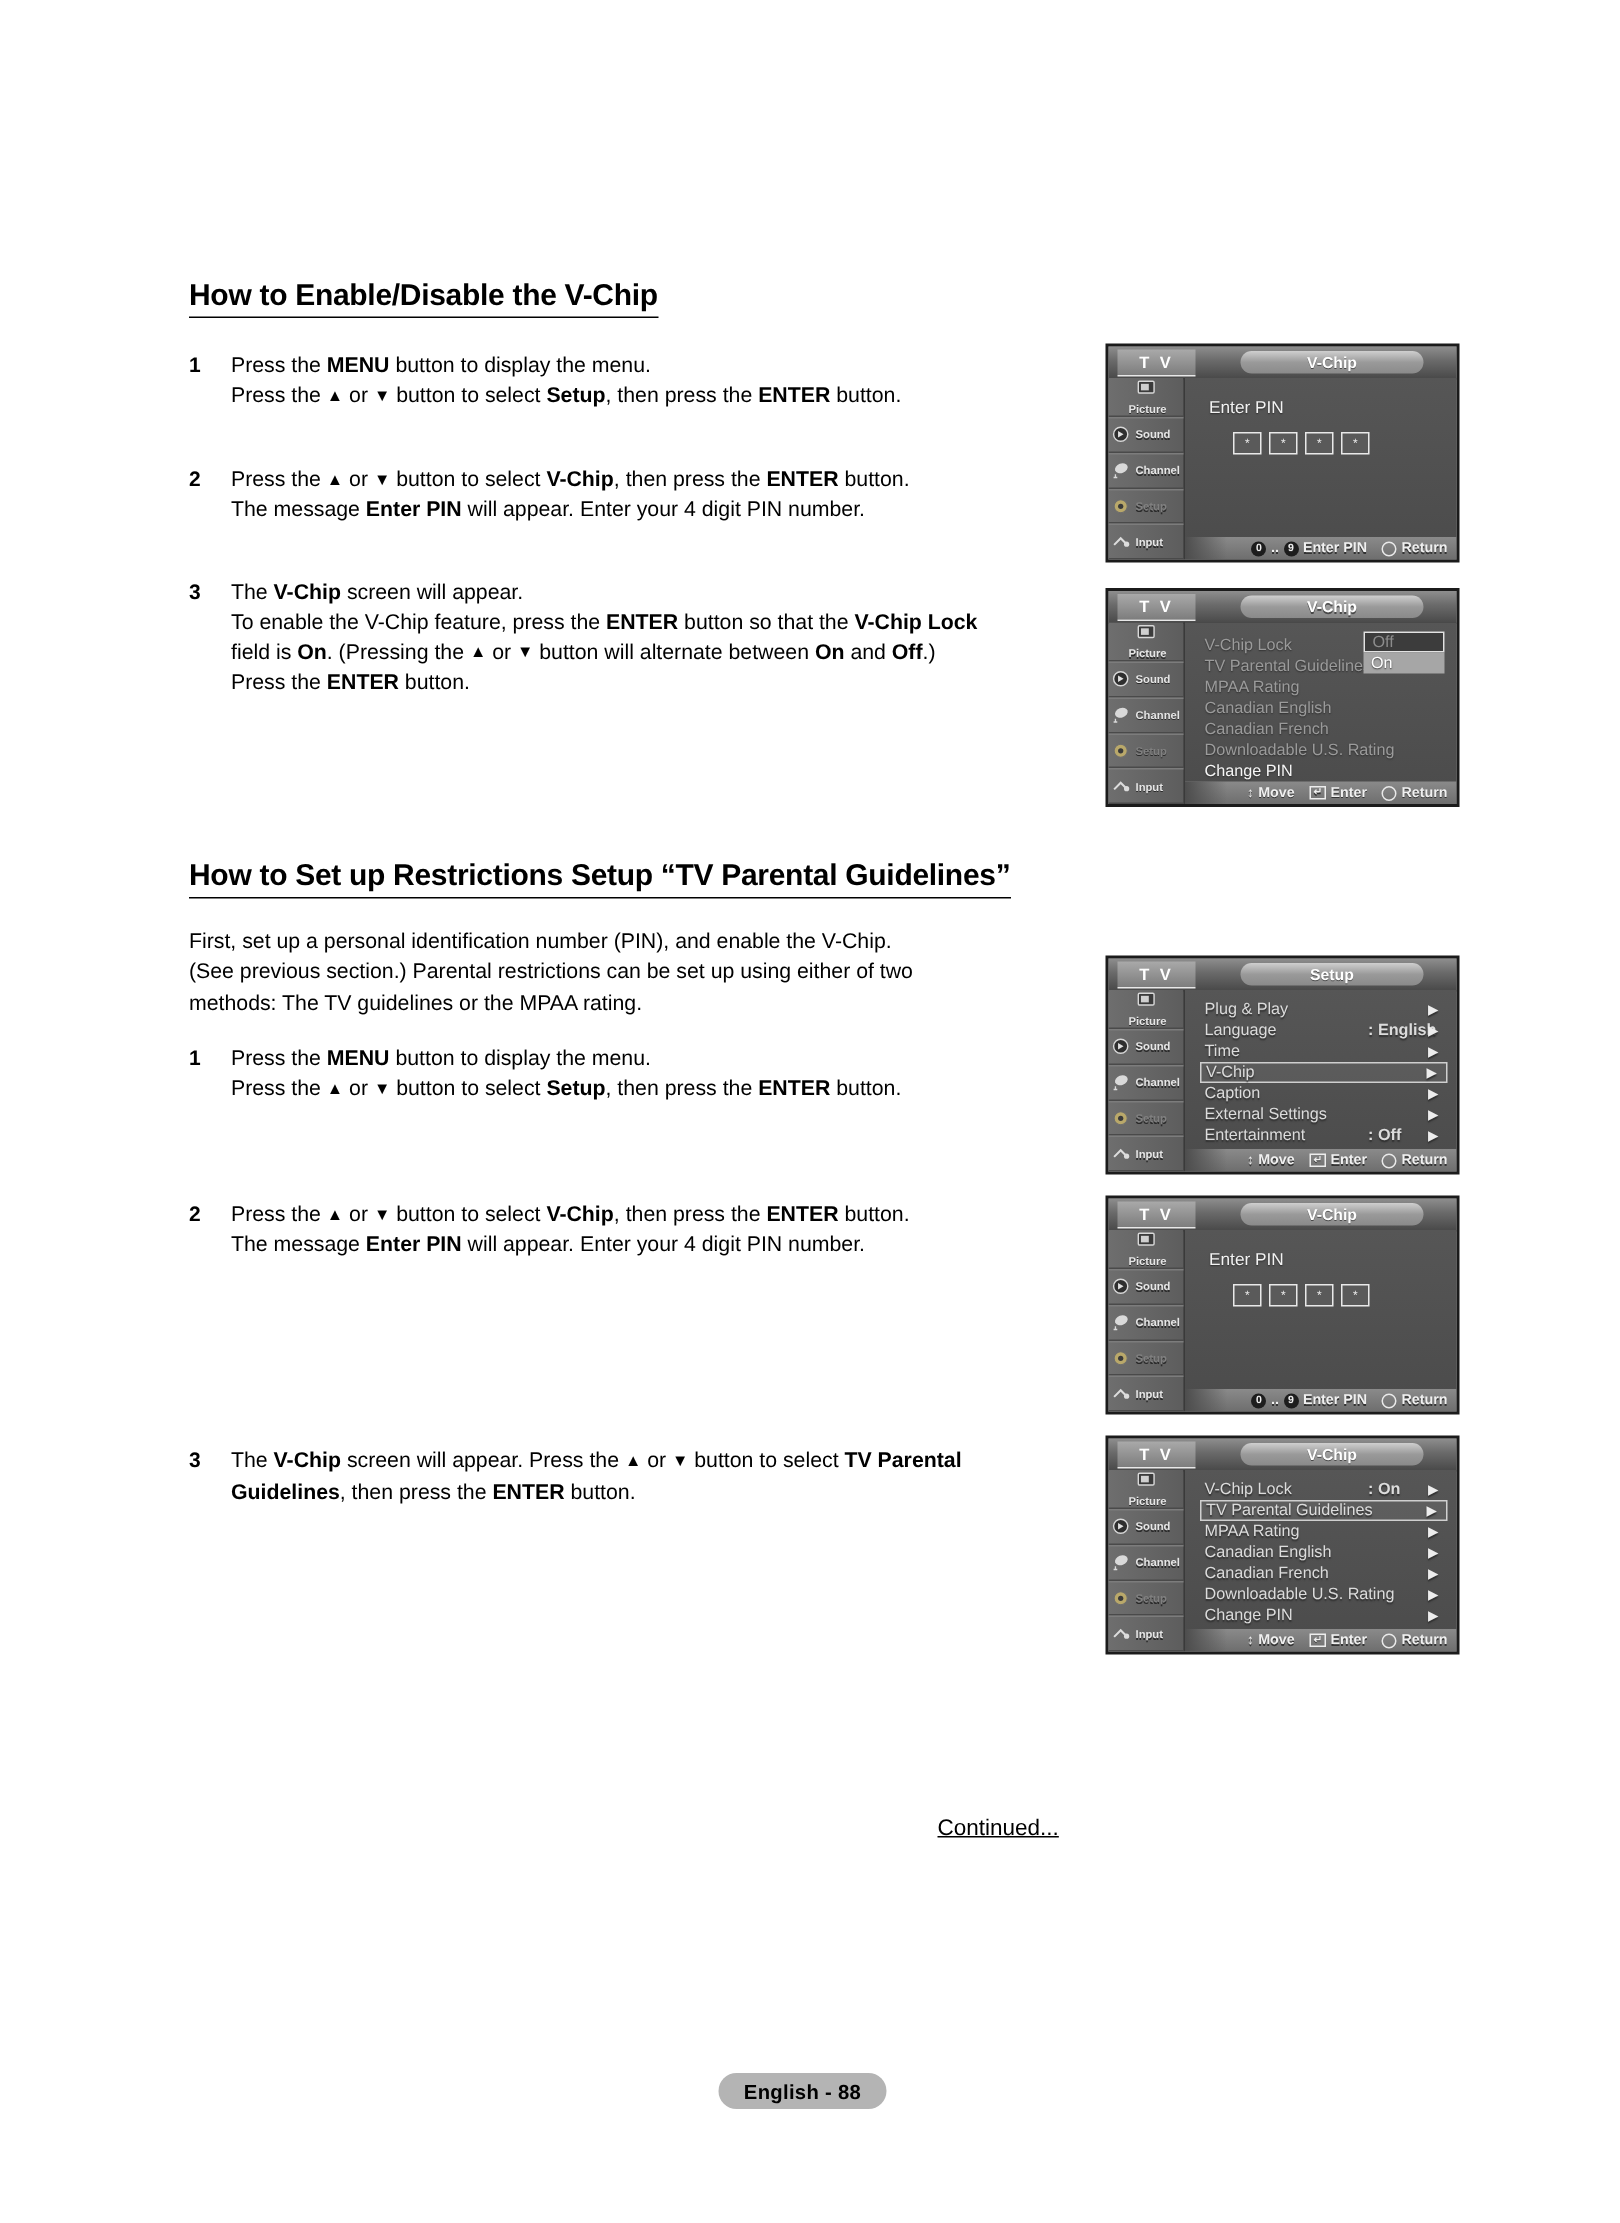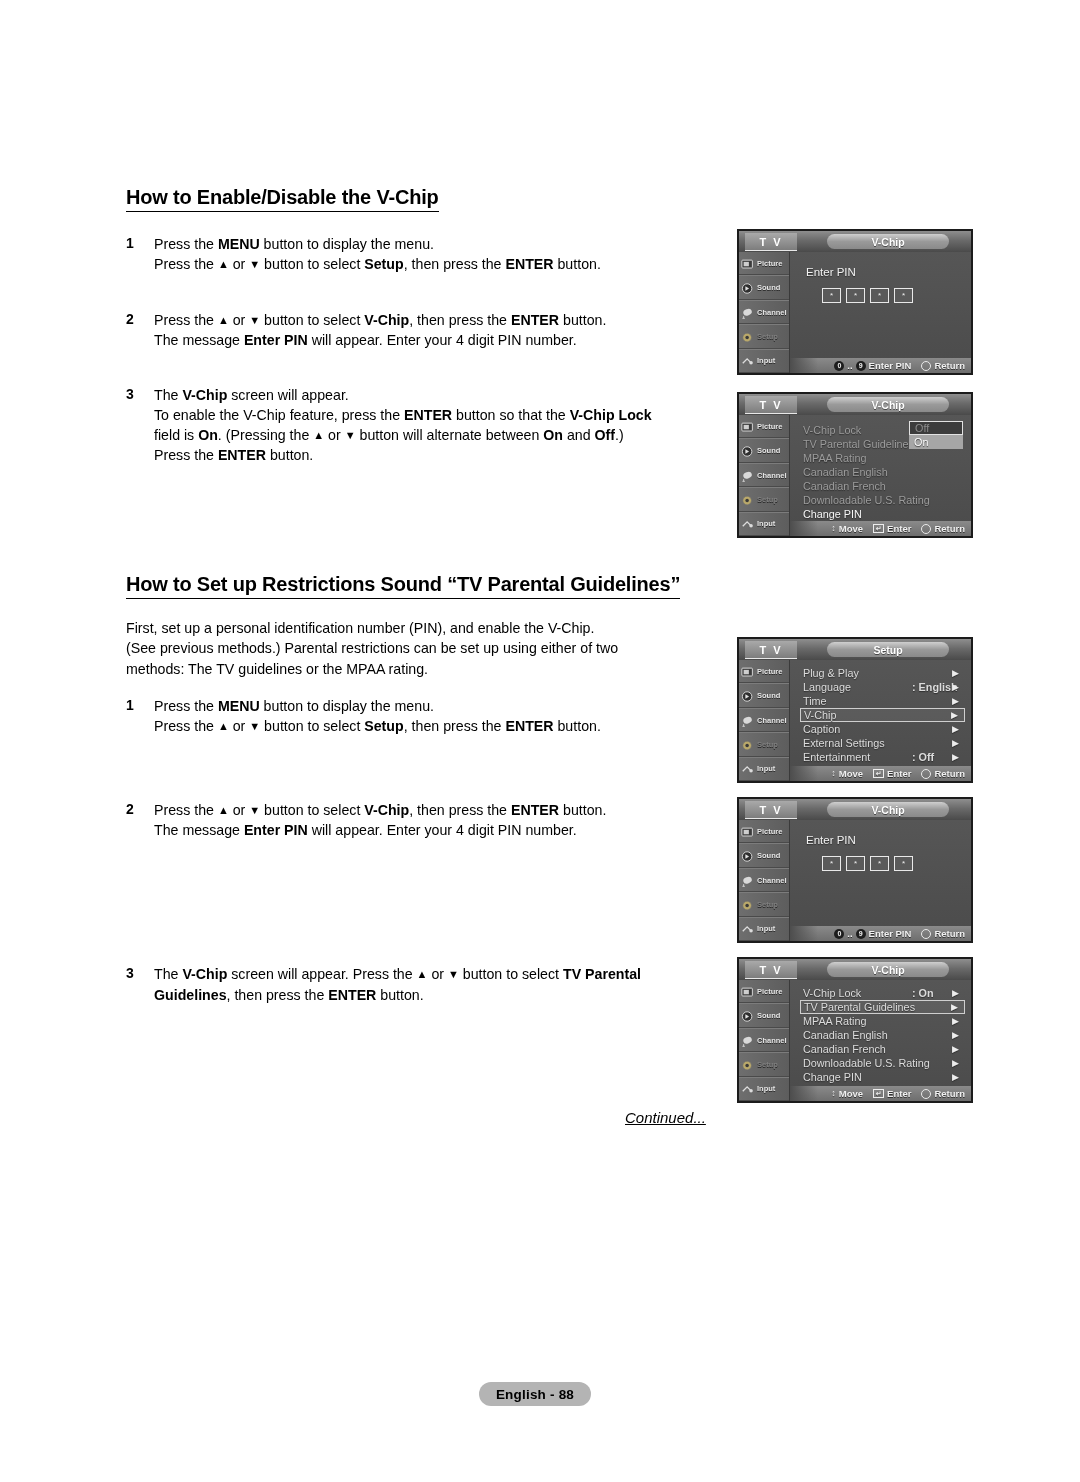--- a/index.html
+++ b/index.html
@@ -55,23 +55,22 @@
     line-height: 1.42;
     margin-top: 16px;
   }
   .gap-line { height: 14px; }
   b { font-weight: bold; }
   .arrow { font-size: 11px; vertical-align: 1px; }
 
   .continued {
     position: absolute;
     left: 625px;
-    top: 1109px;
+    top: 1210px;
     font-size: 15px;
-    font-style: italic;
     text-decoration: underline;
   }
 
   .page-badge {
     position: absolute;
     left: 479px;
     top: 1382px;
     width: 112px;
     height: 24px;
     background: #b4b4b4;
@@ -153,21 +152,21 @@
   .side-item {
     flex: 1;
     display: flex;
     align-items: center;
     gap: 2px;
     padding-left: 2px;
     border-bottom: 1px solid #4a4a4a;
     border-top: 1px solid #7c7c7c;
     box-sizing: border-box;
   }
-  .side-item:first-child { border-top: none; }
+  .side-item:first-child { border-top: none; flex-direction: column; }
   .side-label {
     font-size: 7.5px;
     font-weight: bold;
     color: #e6e6e6;
     text-shadow: 0 1px 0 #2a2a2a;
   }
   .side-item.dim .side-label { color: #808080; }
   .side-ico { width: 14px; height: 13px; flex: 0 0 14px; }
 
   .tv-main {
@@ -363,25 +362,25 @@
         <div>The <b>V-Chip</b> screen will appear.</div>
         <div>To enable the V-Chip feature, press the <b>ENTER</b> button so that the <b>V-Chip Lock</b></div>
         <div>field is <b>On</b>. (Pressing the <span class="arrow">▲</span> or <span class="arrow">▼</span> button will alternate between <b>On</b> and <b>Off</b>.)</div>
         <div>Press the <b>ENTER</b> button.</div>
         <div class="gap-line"></div>
       </div>
     </div>
   </div>
 
   <div style="margin-top:94px;">
-    <div class="section-head">How to Set up Restrictions Sound “TV Parental Guidelines”</div>
+    <div class="section-head">How to Set up Restrictions Setup “TV Parental Guidelines”</div>
 
     <div class="para" style="margin-top:19px;">
       <div>First, set up a personal identification number (PIN), and enable the V-Chip.</div>
-      <div>(See previous methods.) Parental restrictions can be set up using either of two</div>
+      <div>(See previous section.) Parental restrictions can be set up using either of two</div>
       <div>methods: The TV guidelines or the MPAA rating.</div>
     </div>
 
     <div class="step" style="margin-top:17px;">
       <div class="step-num">1</div>
       <div class="step-body">
         <div>Press the <b>MENU</b> button to display the menu.</div>
         <div>Press the <span class="arrow">▲</span> or <span class="arrow">▼</span> button to select <b>Setup</b>, then press the <b>ENTER</b> button.</div>
       </div>
     </div>

